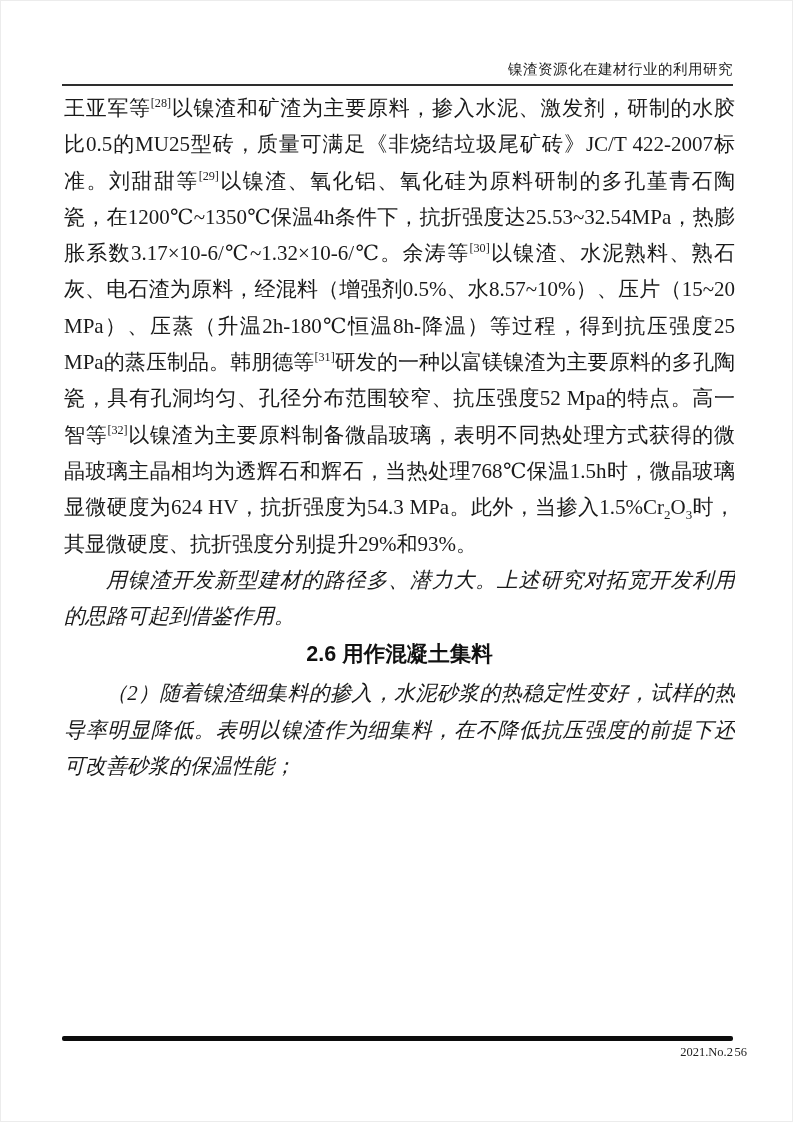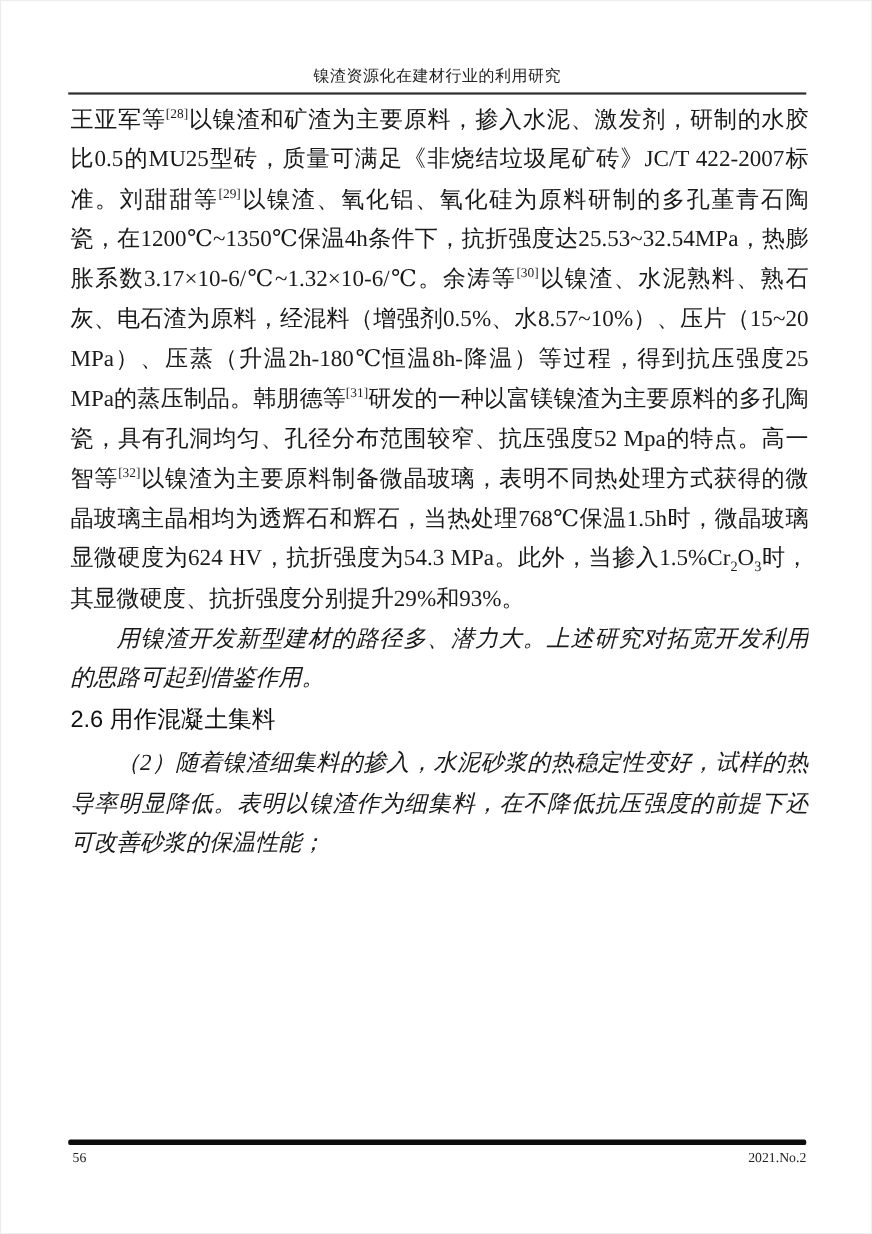--- a/index.html
+++ b/index.html
@@ -16,21 +16,21 @@
     outline-offset: -1px;
     overflow: hidden;
     font-family: "Liberation Serif", "DejaVu Serif", "DejaVu Sans", serif;
     color: #1a1a1a;
   }
   .header-title {
     position: absolute;
     top: 60px;
     left: 62px;
     width: 671px;
-    text-align: center;
+    text-align: right;
     font-size: 14.5px;
     letter-spacing: 0.5px;
     color: #222222;
     white-space: nowrap;
   }
   .header-rule {
     position: absolute;
     top: 84px;
     left: 62px;
     width: 671px;
@@ -63,23 +63,23 @@
   }
   sub.chem {
     font-size: 0.62em;
     line-height: 0;
     vertical-align: sub;
   }
   h2.section-heading {
     margin: 2px 0 2px 0;
     font-size: 21.5px;
     line-height: 37px;
-    font-weight: 400;
+    font-weight: 700;
     font-family: "Liberation Sans", "DejaVu Sans", sans-serif;
-    text-align: left;
+    text-align: center;
     color: #111111;
   }
   .footer-rule {
     position: absolute;
     top: 1036px;
     left: 62px;
     width: 671px;
     height: 4.5px;
     background: #0d0d0d;
     border-radius: 2px;
@@ -88,23 +88,23 @@
     position: absolute;
     top: 1045px;
     left: 62px;
     width: 671px;
     height: 16px;
     font-size: 12.5px;
     color: #222222;
   }
   .page-number {
     position: absolute;
-    left: 4px;
+    left: 14px;
     width: 100%;
-    text-align: left;
+    text-align: right;
   }
   .issue-number {
     position: absolute;
     right: 0;
     top: 0;
     text-align: right;
   }
 </style>
 </head>
 <body>

